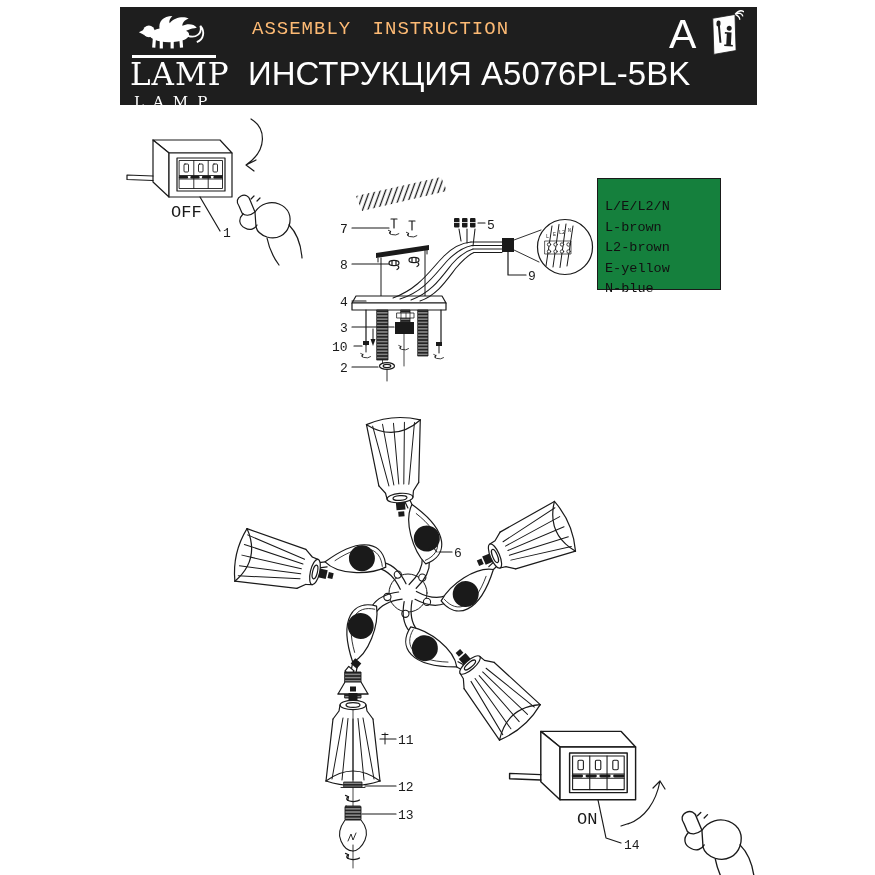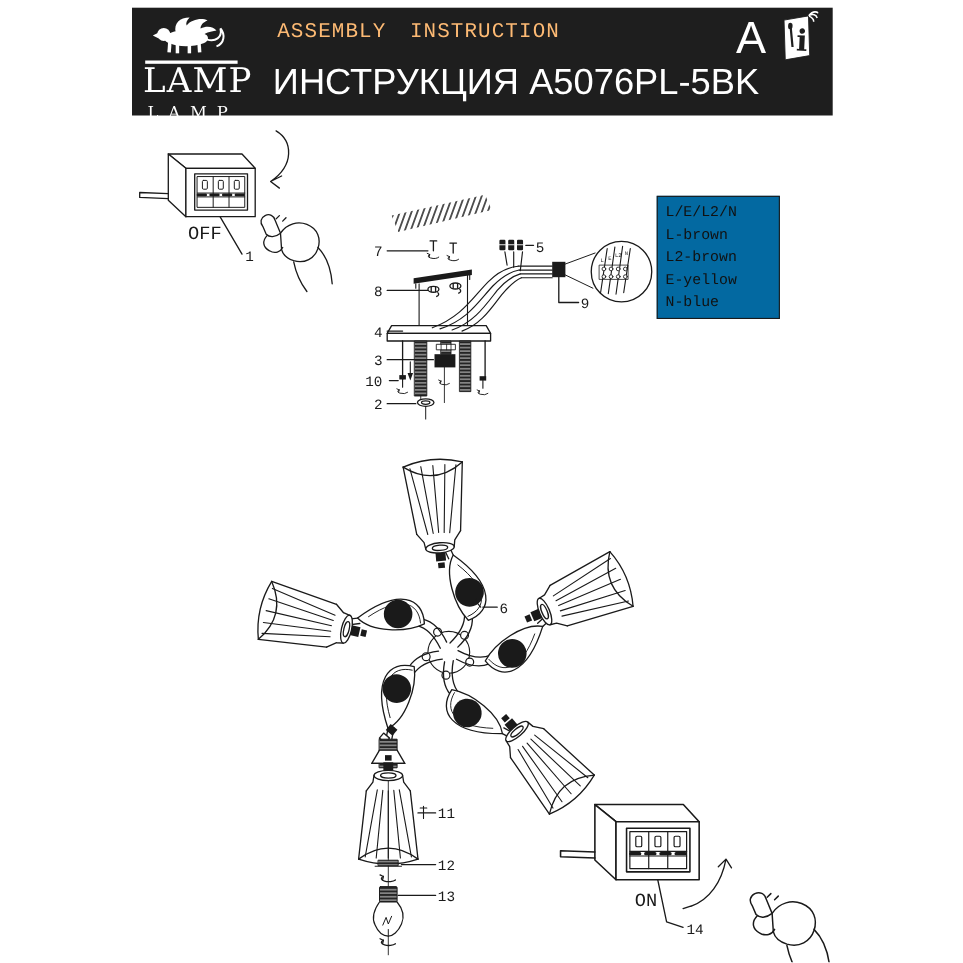--- a/index.html
+++ b/index.html
@@ -12,22 +12,22 @@
         font-family:"DejaVu Serif", serif;font-size:31px;letter-spacing:1px;color:#fff;line-height:34px;}
   .brand-sub{position:absolute;left:14px;top:86px;width:88px;font-family:"DejaVu Serif", serif;
         font-size:15px;letter-spacing:9px;color:#fff;}
   .title-en{position:absolute;left:132px;top:11px;font-family:Liberation Mono, monospace;
         font-size:19px;letter-spacing:1px;word-spacing:9px;color:#fdba74;white-space:nowrap;}
   .title-ru{position:absolute;left:128px;top:48px;font-family:"Liberation Sans", sans-serif;
         font-size:33px;letter-spacing:0px;color:#fff;white-space:nowrap;}
   .page-letter{position:absolute;left:549px;top:4px;font-family:"Liberation Sans", sans-serif;
         font-size:41px;font-weight:400;color:#fff;}
   .booklet{position:absolute;left:588px;top:1px;width:36px;height:50px;}
-  .legendbox{position:absolute;left:597px;top:178px;width:112px;height:112px;border:1.6px solid #1a1a1a;
-        box-sizing:border-box;padding:5px 0 0 7px;background:#0369a1;}
+  .legendbox{position:absolute;left:597px;top:178px;width:124px;height:112px;border:1.6px solid #1a1a1a;
+        box-sizing:border-box;padding:18px 0 0 7px;background:#15803d;}
   .legendbox div{font-size:13.5px;line-height:20.6px;color:#111;white-space:nowrap;}
   svg.diagram{position:absolute;left:0;top:0;}
   .lbl{fill:#1a1a1a;stroke:none;font-family:"Liberation Mono", monospace;font-size:13px;}
   .lbl-big{fill:#1a1a1a;stroke:none;font-family:"Liberation Mono", monospace;font-size:17px;}
   .lbl-tiny{fill:#1a1a1a;stroke:none;font-family:"Liberation Mono", monospace;font-size:5px;}
 </style>
 </head>
 <body>
 
 <div class="page">

